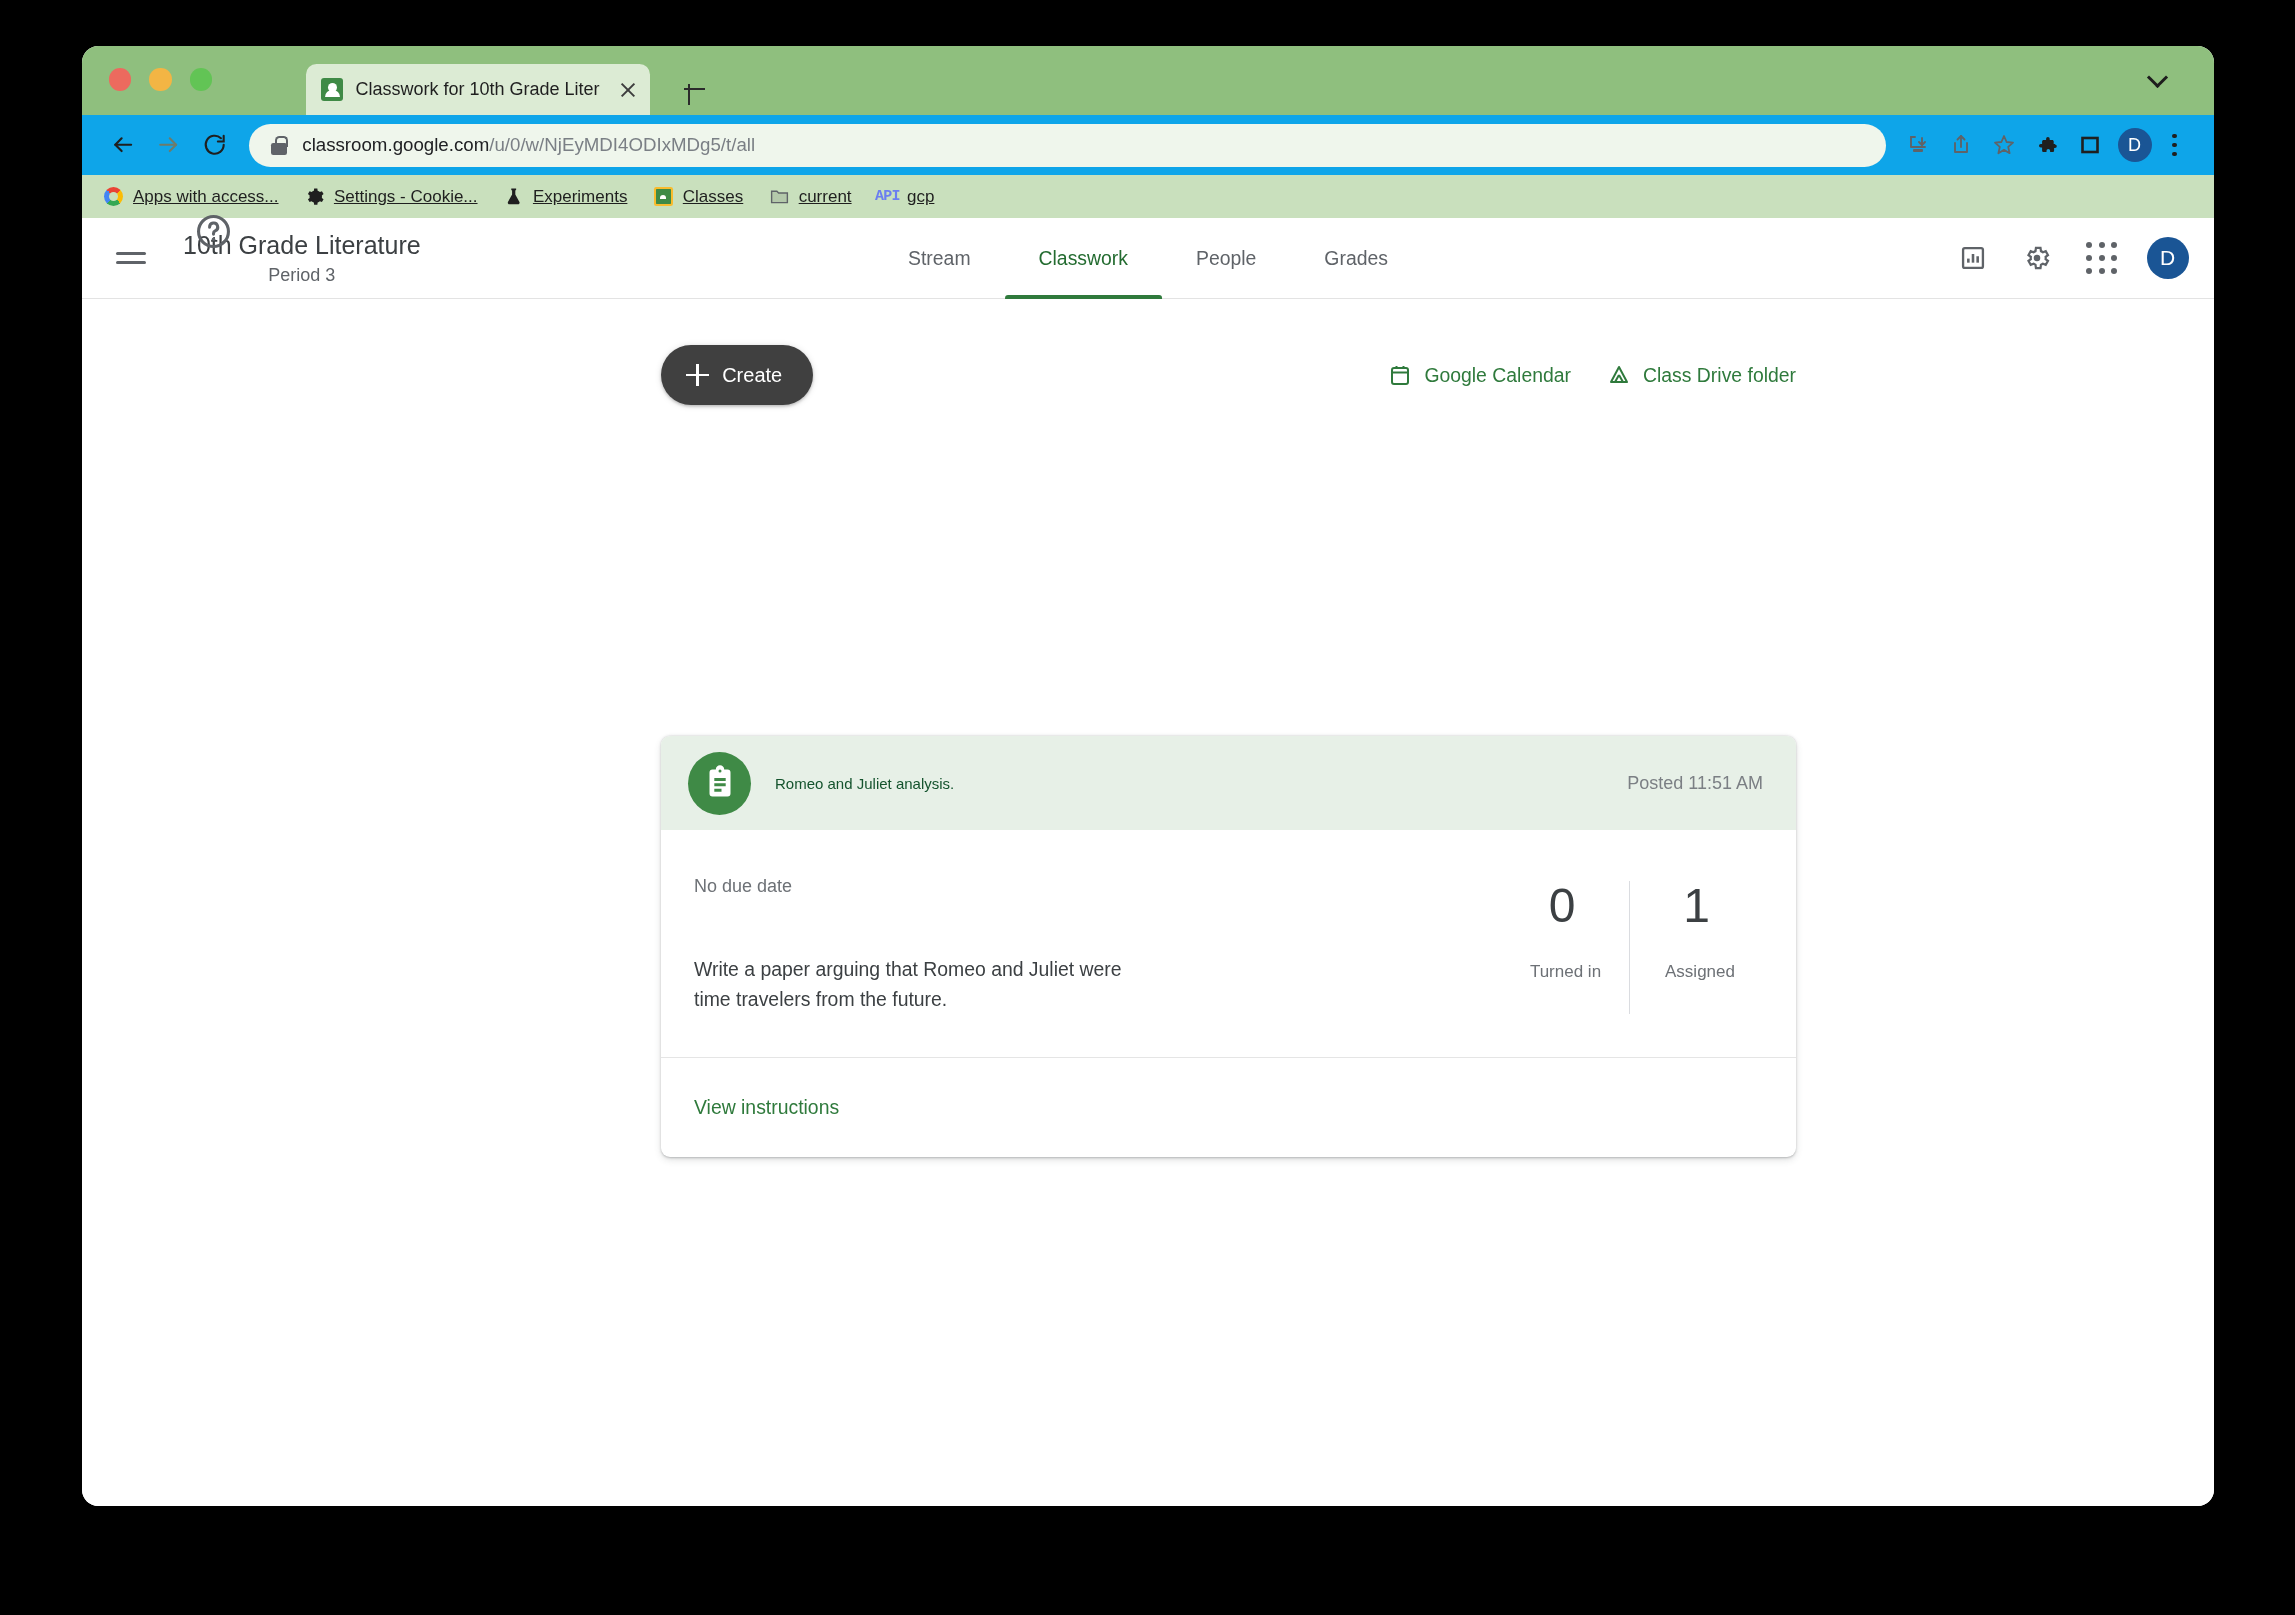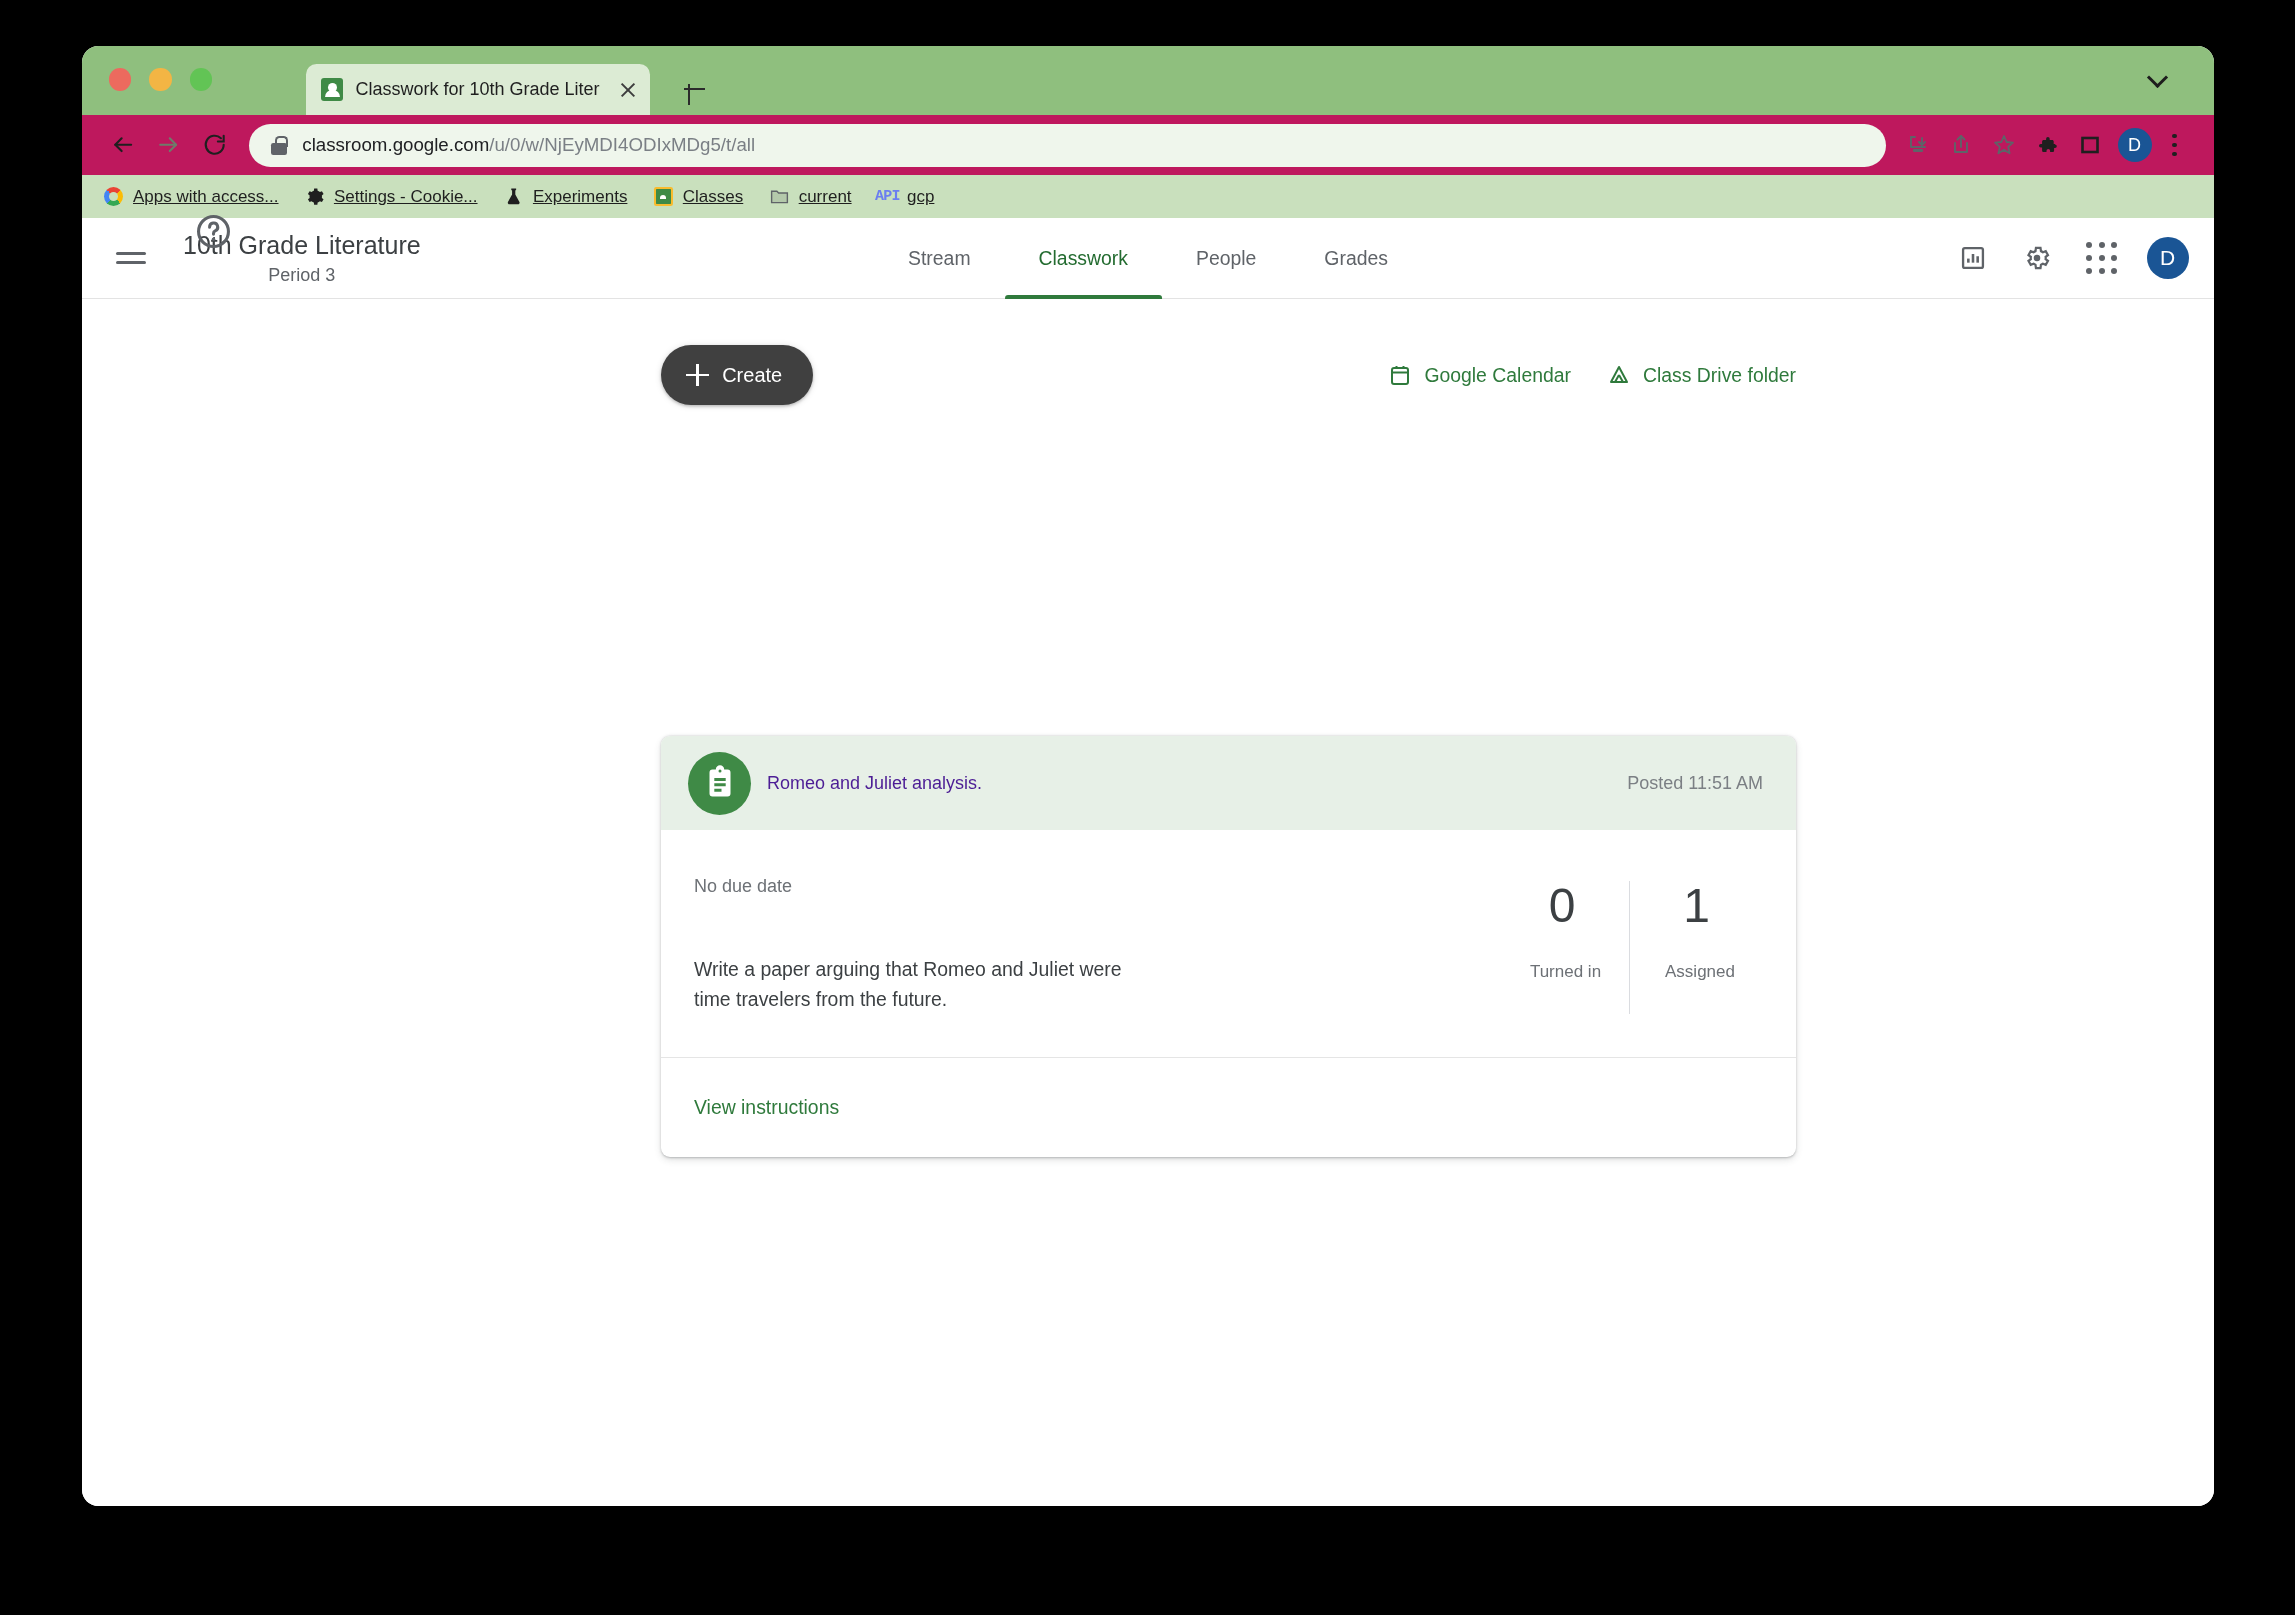--- a/index.html
+++ b/index.html
@@ -98,21 +98,21 @@
   .tab-list-chevron::before {
     content: ""; position: absolute; left: 2.2px; top: 0;
     width: 12px; height: 12px;
     border-right: 3px solid #1d1d1d; border-bottom: 3px solid #1d1d1d;
     transform: rotate(45deg);
   }
 
   
   .toolbar {
     height: 60px;
-    background: #be185d;
+    background: #0ea5e9;
     display: flex; align-items: center;
     padding: 0 22.4px 0 18px;
     gap: 0;
   }
   .nav-btn {
     width: 46px; height: 46px;
     display: flex; align-items: center; justify-content: center;
     cursor: pointer; flex: 0 0 auto;
   }
   .nav-btn svg { width: 25.4px; height: 25.4px; }
@@ -286,21 +286,21 @@
     height: 94px;
     display: flex; align-items: center;
     padding: 0 33px 0 27px;
   }
   .assign-ico {
     width: 63px; height: 63px; border-radius: 50%;
     background: #3f8a46; flex: 0 0 63px;
     display: flex; align-items: center; justify-content: center;
   }
   .assign-ico svg { width: 36px; height: 36px; }
-  .card-title { font-size: 18px; color: #4c1d95; margin-left: 16px; }
+  .card-title { font-size: 15px; color: #14532d; margin-left: 24px; }
   .card-posted { margin-left: auto; font-size: 18px; color: #7b7f84; }
 
   .card-body {
     display: flex;
     padding: 46px 33px 43px 33px;
     border-bottom: 0.7px solid #e5e5e5;
     position: relative;
   }
   .body-left { flex: 1 1 auto; padding-right: 30px; }
   .due { font-size: 18px; color: #6d7176; }

